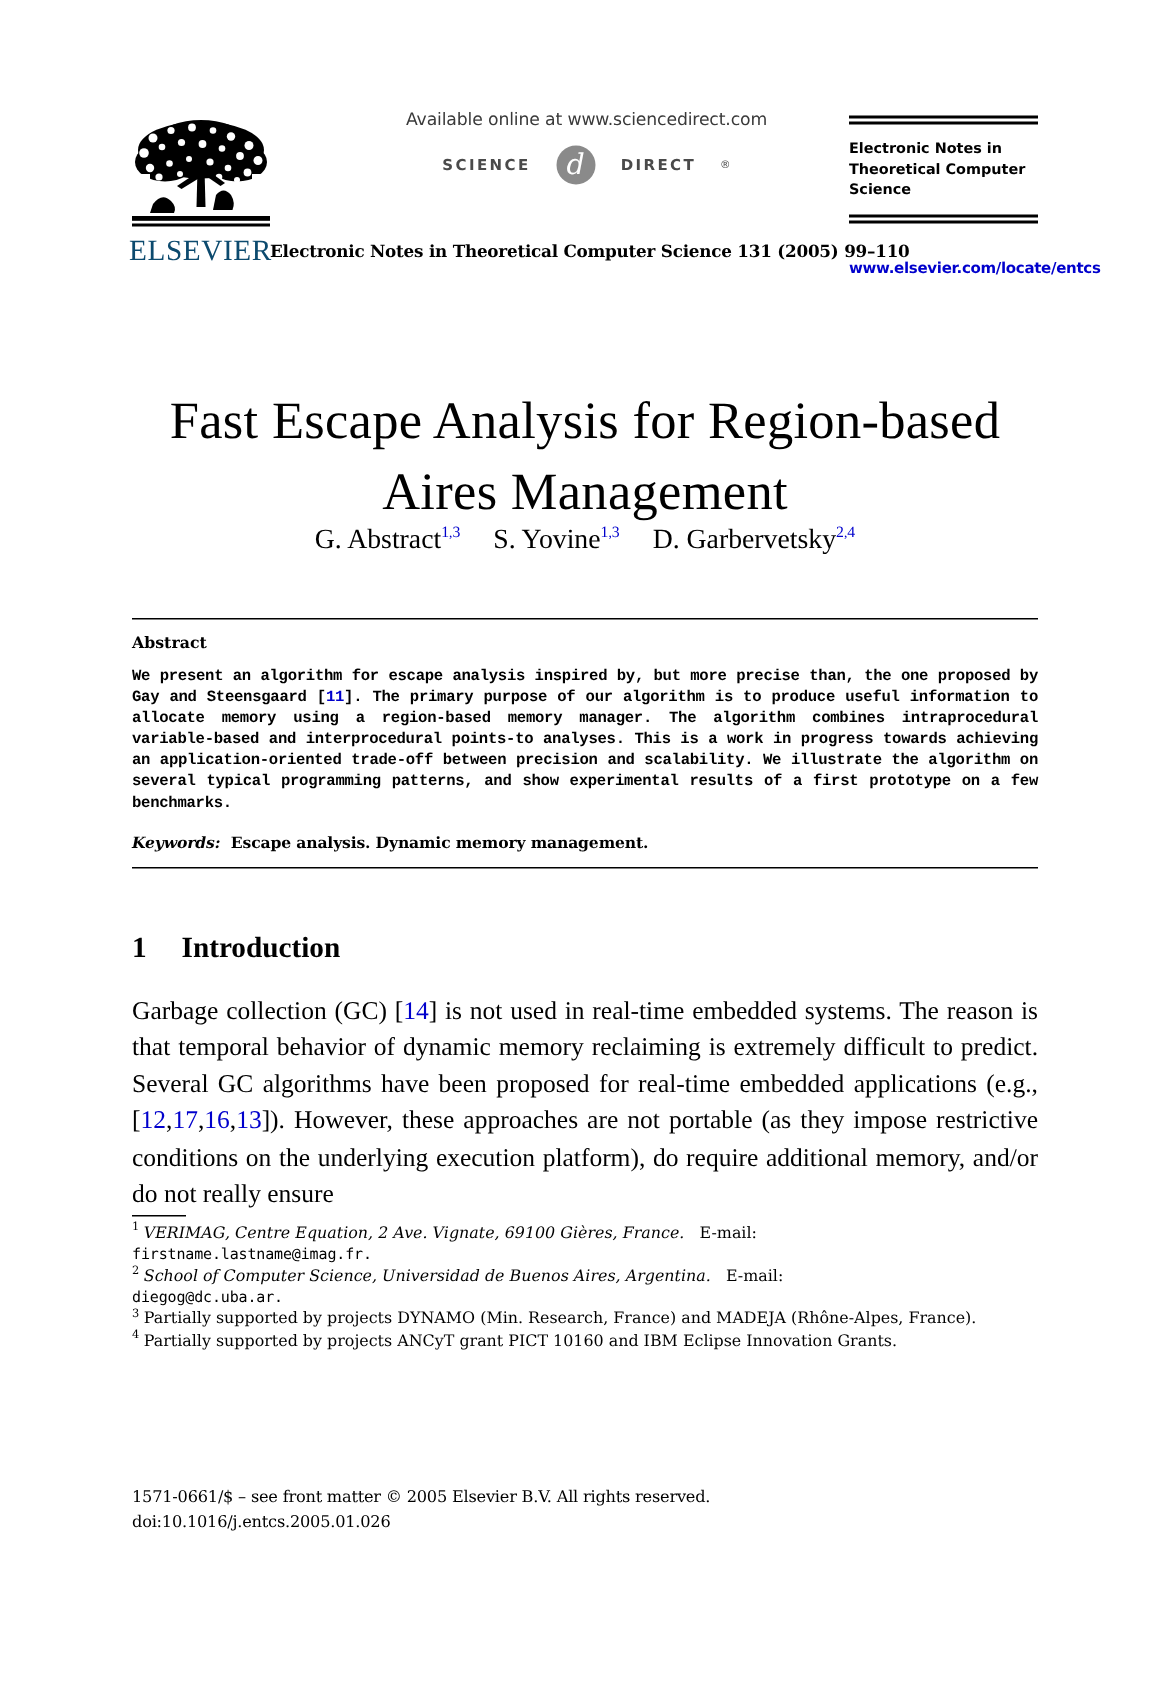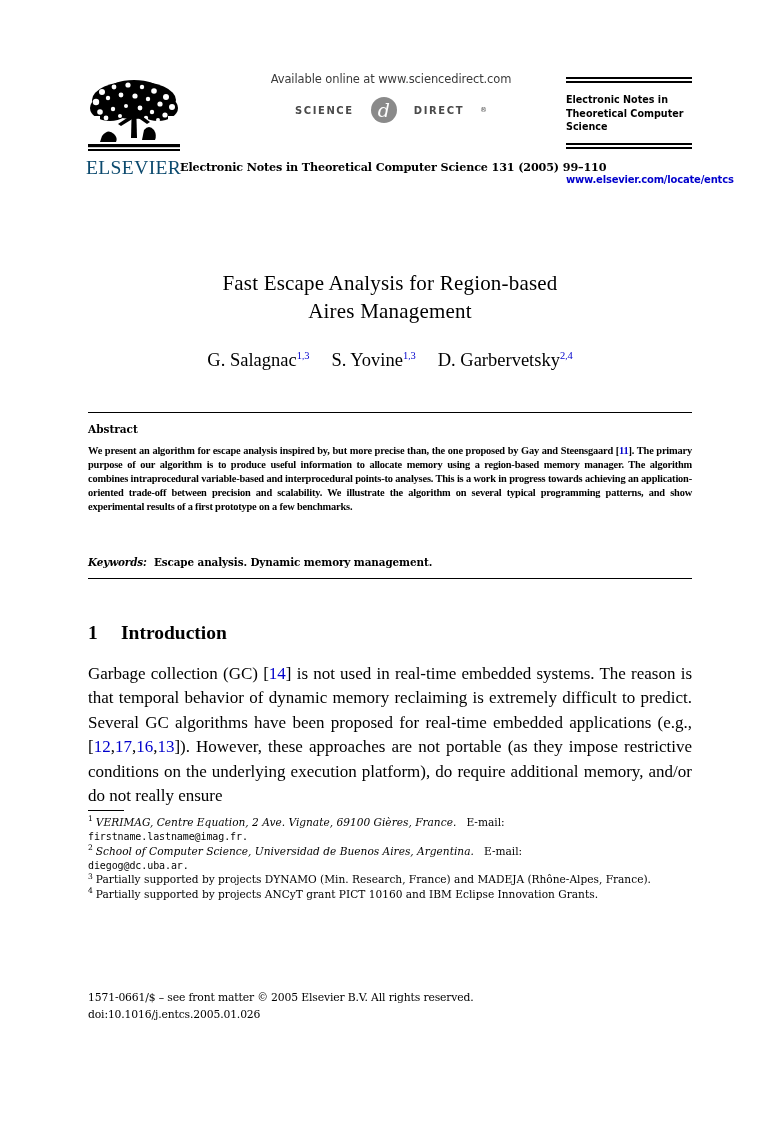--- a/index.html
+++ b/index.html
@@ -153,24 +153,23 @@
   }
 
   
   .title {
     position: absolute;
     left: 90px;
     top: 258px;
     width: 600px;
     text-align: center;
     font-family: "Liberation Serif", "DejaVu Serif", serif;
-    font-size: 21px;
+    font-size: 35px;
     line-height: 1.33;
     letter-spacing: 0.2px;
-    margin-top: 12px;
   }
   .title-line { white-space: nowrap; }
 
   
   .authors {
     position: absolute;
     left: 90px;
     top: 350px;
     width: 600px;
     text-align: center;
@@ -215,21 +214,21 @@
     top: 423px;
     font-family: "DejaVu Serif", "Liberation Serif", serif;
     font-weight: 700;
     font-size: 10.5px;
   }
   .abstract-body {
     position: absolute;
     left: 88px;
     top: 444px;
     width: 604px;
-    font-family: Liberation Serif, serif;
+    font-family: Liberation Mono, monospace;
     font-weight: 700;
     font-size: 10.4px;
     line-height: 1.355;
     text-align: justify;
     letter-spacing: -0.18px;
   }
   .keywords {
     position: absolute;
     left: 88px;
     top: 556px;
@@ -387,21 +386,21 @@
 
     <div class="journal-url">www.elsevier.com/locate/entcs</div>
   </div>
 
   <div class="title">
     <div class="title-line">Fast Escape Analysis for Region-based</div>
     <div class="title-line">Aires Management</div>
   </div>
 
   <div class="authors">
-    <span class="author"><span>G. Salagnac</span><span class="fn">1</span><span class="fn-sep">,</span><span class="fn">3</span></span><span class="author"><span>S. Yovine</span><span class="fn">1</span><span class="fn-sep">,</span><span class="fn">3</span></span><span class="author"><span>D. Garbervetsky</span><span class="fn">2</span><span class="fn-sep">,</span><span class="fn">4</span></span>
+    <span class="author"><span>G. Abstract</span><span class="fn">1</span><span class="fn-sep">,</span><span class="fn">3</span></span><span class="author"><span>S. Yovine</span><span class="fn">1</span><span class="fn-sep">,</span><span class="fn">3</span></span><span class="author"><span>D. Garbervetsky</span><span class="fn">2</span><span class="fn-sep">,</span><span class="fn">4</span></span>
   </div>
 
   <div class="rule-top"></div>
 
   <div class="abstract-head">Abstract</div>
 
   <div class="abstract-body"><span>We present an algorithm for escape analysis inspired by, but more precise than, the one proposed by Gay and Steensgaard [</span><span class="link">11</span><span>]. The primary purpose of our algorithm is to produce useful information to allocate memory using a region-based memory manager. The algorithm combines intraprocedural variable-based and interprocedural points-to analyses. This is a work in progress towards achieving an application-oriented trade-off between precision and scalability. We illustrate the algorithm on several typical programming patterns, and show experimental results of a first prototype on a few benchmarks.</span></div>
 
   <div class="keywords"><i>Keywords:</i>&nbsp;&nbsp;<span>Escape analysis. Dynamic memory management.</span></div>
 

